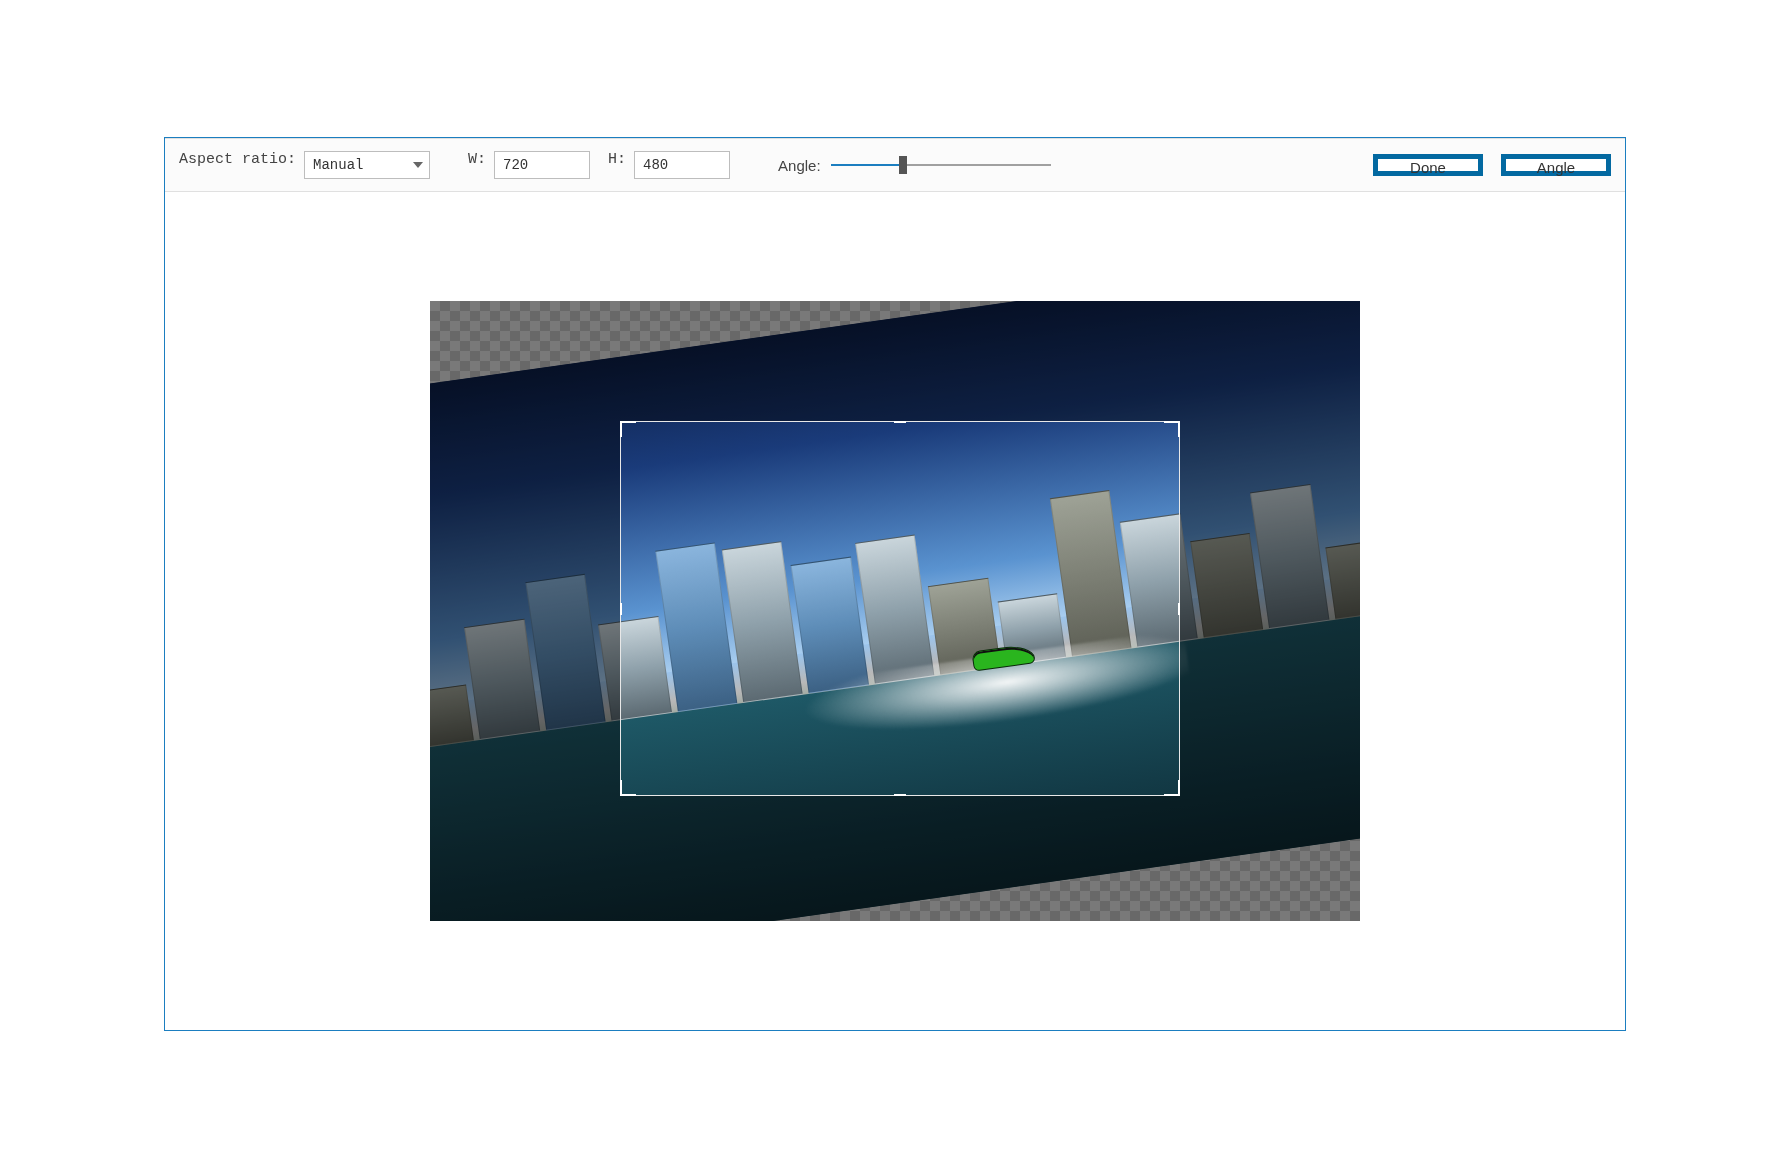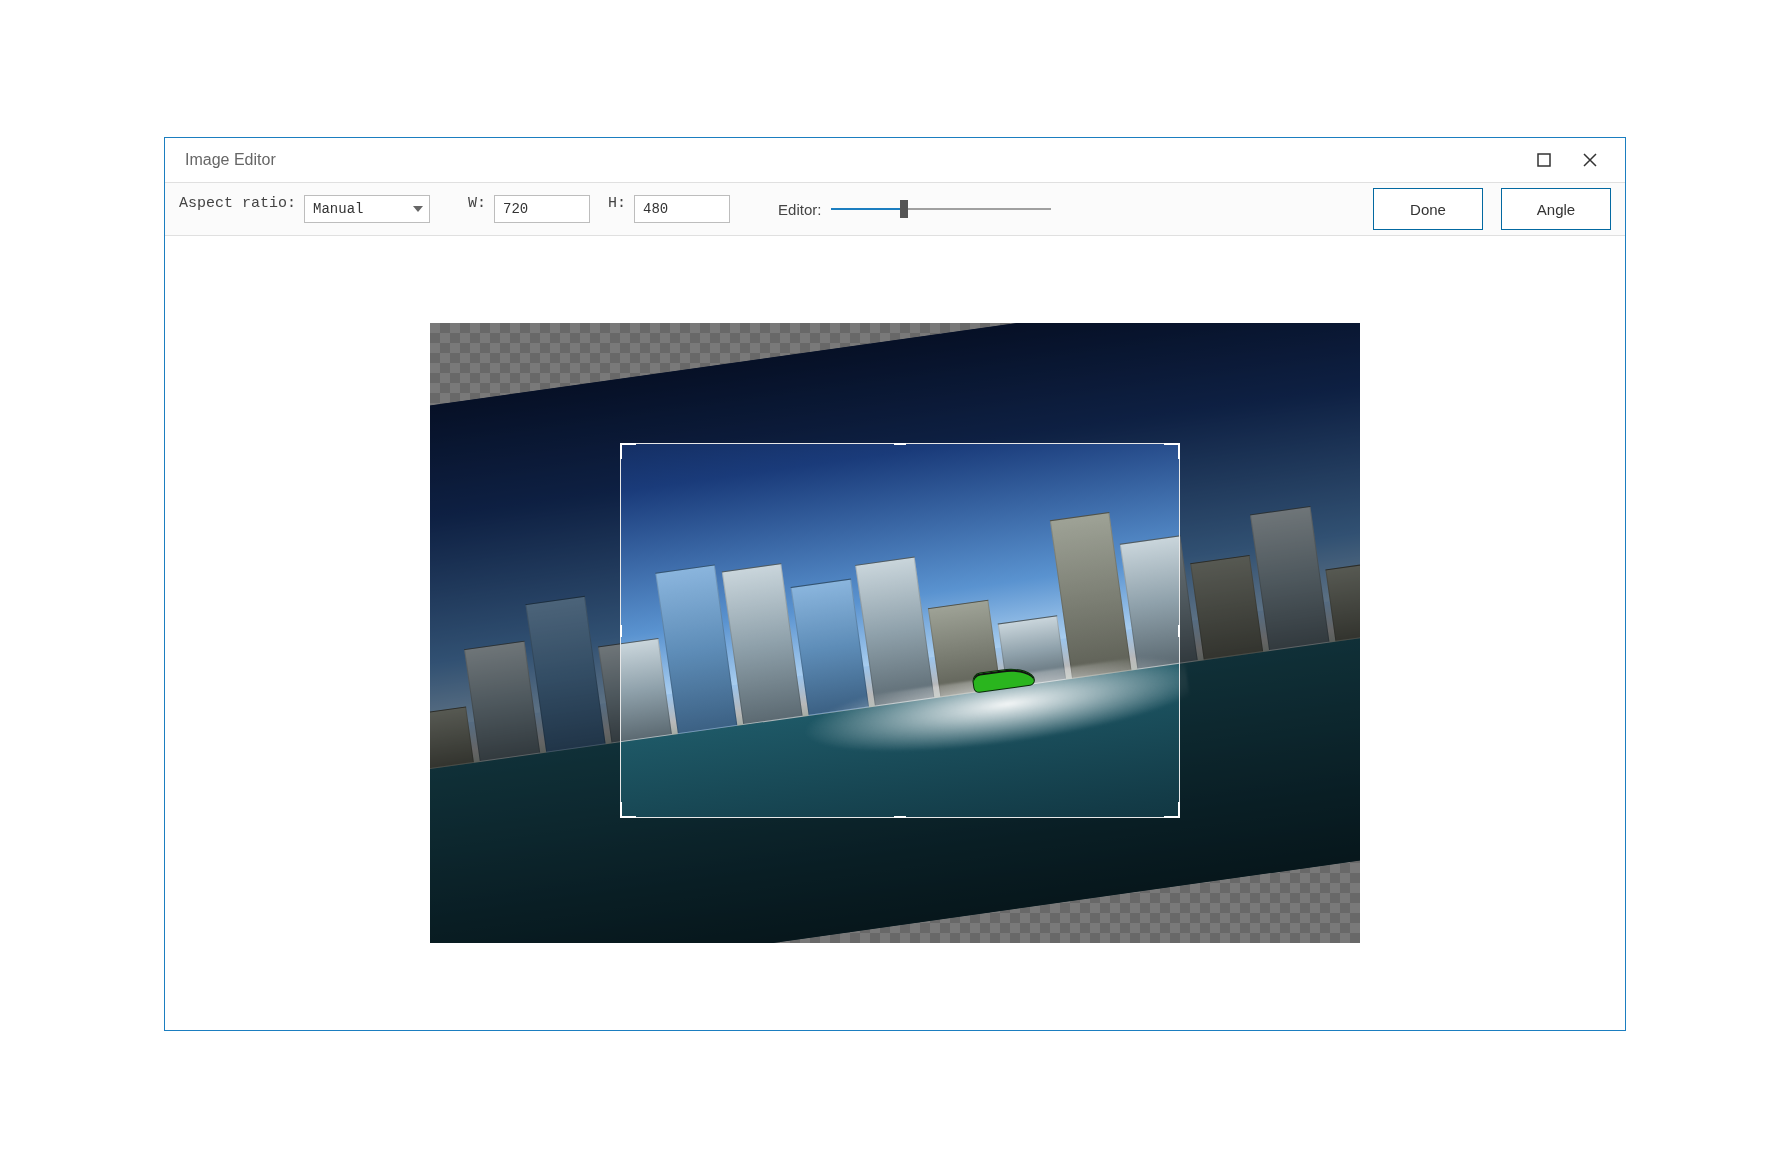--- a/index.html
+++ b/index.html
@@ -110,23 +110,23 @@
   .slider .thumb {
     position:absolute;
     top:50%;
     width:8px;
     height:18px;
     background:#555;
     transform: translate(-50%,-50%);
   }
   .toolbar .flex { flex:1; }
   .btn {
-    height:42px;
+    height:22px;
     min-width:110px;
-    border:1px solid #0369a1;
+    border:5px solid #0369a1;
     background:#fff;
     color:#333;
     font-size:15px;
     font-family:inherit;
     padding:0 14px;
     cursor:pointer;
   }
   .canvas-area {
     flex:1;
     display:flex;
@@ -220,53 +220,39 @@
     align-items:center;
     justify-content:flex-end;
     padding: 0 14px;
   }
 </style>
 </head>
 <body>
 
 <div class="window">
 
-  <div class="titlebar">
-    <span>Image Editor</span>
-    <span class="spacer"></span>
-    <span class="winbtn">
-      <svg width="14" height="14" viewBox="0 0 14 14">
-          <rect x="1" y="1" width="12" height="12" fill="none" stroke="#333" stroke-width="1.5"></rect>
-        </svg>
-    </span>
-    <span class="winbtn">
-      <svg width="14" height="14" viewBox="0 0 14 14">
-          <path d="M1 1 L13 13 M13 1 L1 13" stroke="#333" stroke-width="1.5"></path>
-        </svg>
-    </span>
-  </div>
 
   <div class="toolbar">
     <div class="group">
       <span class="label">Aspect ratio:</span>
       <div class="select">
         <span>Manual</span>
         <span class="caret"></span>
       </div>
     </div>
     <div class="group" style="margin-left:20px;">
       <span class="label">W:</span>
       <input class="numbox" value="720" style="">
     </div>
     <div class="group">
       <span class="label">H:</span>
       <input class="numbox" value="480" style="">
     </div>
     <div class="slider-wrap" style="margin-left:30px;">
-      <span class="label">Editor:</span>
+      <span class="label">Angle:</span>
       <div class="slider">
         <div class="track"></div>
         <div class="track-active" id="slider-active" style="width: 33%;"></div>
         <div class="thumb" id="slider-thumb" style="left: 33%;"></div>
       </div>
     </div>
     <div class="flex"></div>
     <button class="btn">Done</button>
     <button class="btn">Angle</button>
   </div>

